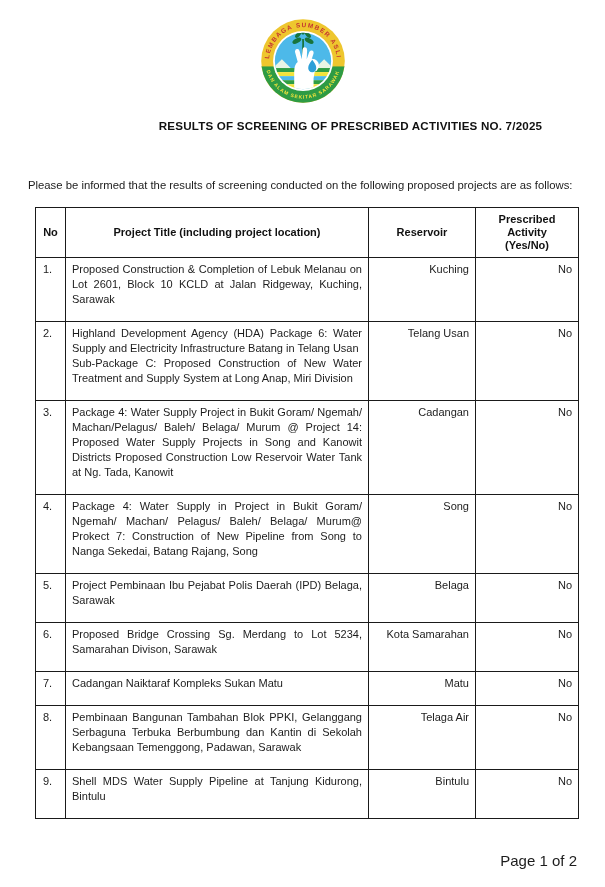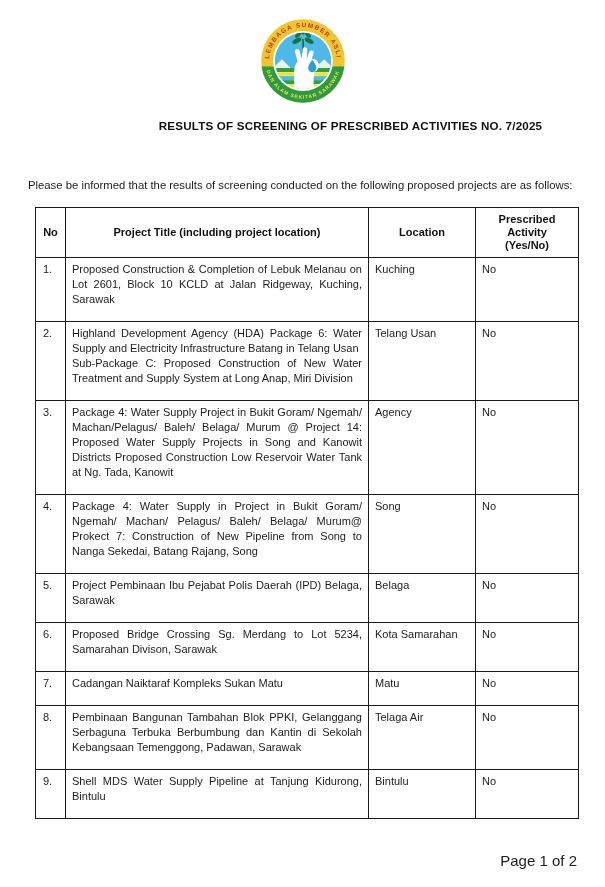--- a/index.html
+++ b/index.html
@@ -68,21 +68,21 @@
     vertical-align: top;
     padding: 4px 6px 14px 6px;
     line-height: 15px;
   }
   .results col.c-no  { width: 30px; }
   .results col.c-ti  { width: 303px; }
   .results col.c-lo  { width: 107px; }
   .results col.c-pa  { width: 103px; }
   td.cell-no { padding-left: 7px; text-align: left; }
   td.cell-title { text-align: justify; white-space: pre-line; }
-  td.cell-location, td.cell-prescribed { text-align: left; }
+  td.cell-location, td.cell-prescribed { text-align: right; }
   .page-footer {
     position: absolute; top: 852px; right: 28px;
     font-size: 15px; color: #1c1c1c;
   }
 </style>
 </head>
 <body>
 
 <div class="page">
 
@@ -151,21 +151,21 @@
     <colgroup>
       <col class="c-no">
         <col class="c-ti">
         <col class="c-lo">
         <col class="c-pa">
     </colgroup>
     <thead>
       <tr>
         <th>No</th>
         <th>Project Title (including project location)</th>
-        <th>Location</th>
+        <th>Reservoir</th>
         <th class="h-prescribed">Prescribed
 Activity
 (Yes/No)</th>
       </tr>
     </thead>
     <tbody>
         <tr>
     <td class="cell-no">1.</td>
     <td class="cell-title">Proposed Construction &amp; Completion of Lebuk Melanau on Lot 2601, Block 10 KCLD at Jalan Ridgeway, Kuching, Sarawak</td>
     <td class="cell-location">Kuching</td>
@@ -174,21 +174,21 @@
         <tr>
     <td class="cell-no">2.</td>
     <td class="cell-title">Highland Development Agency (HDA) Package 6: Water Supply and Electricity Infrastructure Batang in Telang Usan
 Sub-Package C: Proposed Construction of New Water Treatment and Supply System at Long Anap, Miri Division</td>
     <td class="cell-location">Telang Usan</td>
     <td class="cell-prescribed">No</td>
   </tr>
         <tr>
     <td class="cell-no">3.</td>
     <td class="cell-title">Package 4: Water Supply Project in Bukit Goram/ Ngemah/ Machan/Pelagus/ Baleh/ Belaga/ Murum @ Project 14: Proposed Water Supply Projects in Song and Kanowit Districts Proposed Construction Low Reservoir Water Tank at Ng. Tada, Kanowit</td>
-    <td class="cell-location">Agency</td>
+    <td class="cell-location">Cadangan</td>
     <td class="cell-prescribed">No</td>
   </tr>
         <tr>
     <td class="cell-no">4.</td>
     <td class="cell-title">Package 4: Water Supply in Project in Bukit Goram/ Ngemah/ Machan/ Pelagus/ Baleh/ Belaga/ Murum@ Prokect 7: Construction of New Pipeline from Song to Nanga Sekedai, Batang Rajang, Song</td>
     <td class="cell-location">Song</td>
     <td class="cell-prescribed">No</td>
   </tr>
         <tr>
     <td class="cell-no">5.</td>

